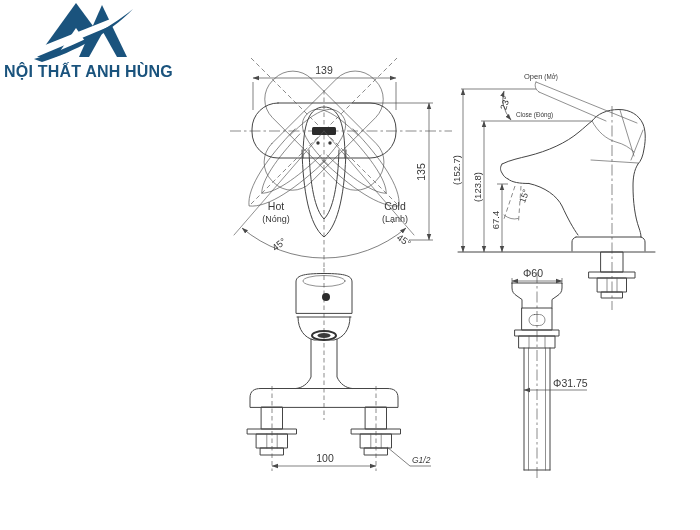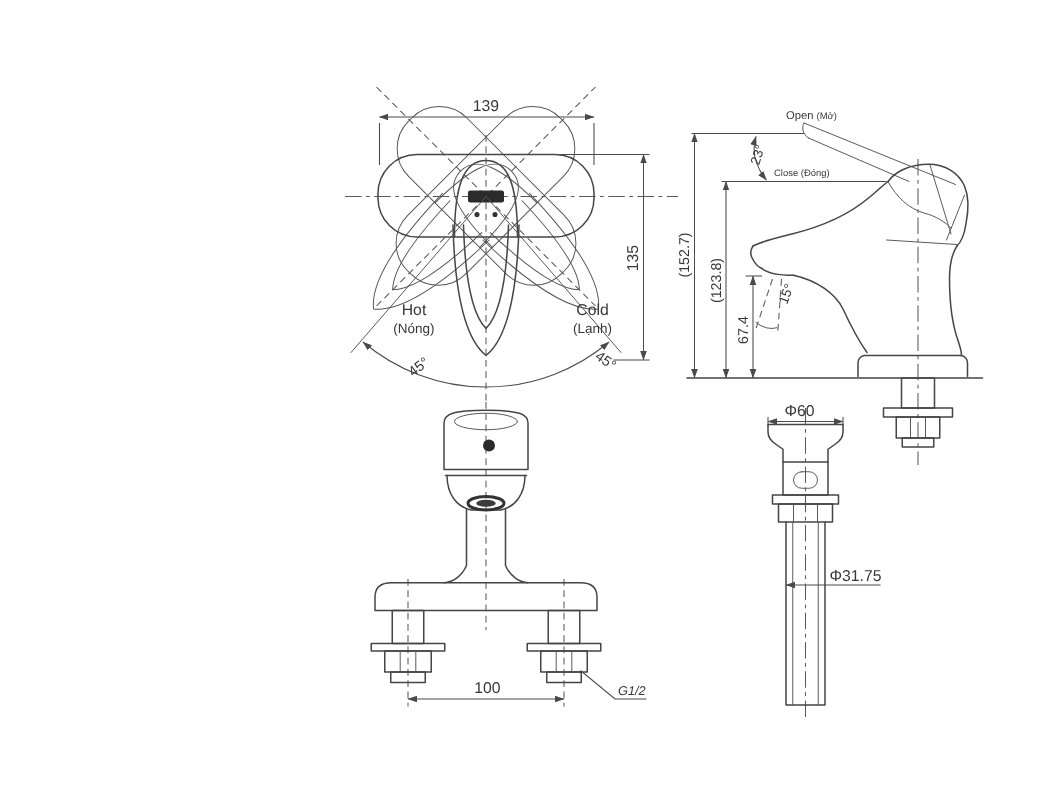--- a/index.html
+++ b/index.html
@@ -18,20 +18,31 @@
   text{fill:#383838;font-family:"Liberation Sans",sans-serif;} .t105{font-size:10.5px;} .t9{font-size:9px;}
   .t95{font-size:9.5px;} .t75{font-size:7.5px;} .t6{font-size:6.3px;}
   .t85{font-size:8.5px;font-style:italic;}
   .mid{text-anchor:middle;}
 </style>
 </head>
 <body>
 
 <div class="canvas">
 
+  <div class="logo">
+    <svg class="logo-mark" width="180" height="60" viewBox="0 0 180 60">
+      <path d="M72,1 L33,55 L112,55 Z" fill="#1a537d"></path>
+      <path d="M72,26 L52,55 L92,55 Z" fill="#ffffff"></path>
+      <path d="M98,3 L75,55 L123,55 Z" fill="#1a537d"></path>
+      <path d="M99,30 L85,55 L113,55 Z" fill="#ffffff"></path>
+      <path d="M26,49 L124,10 L128,15 L30,56 Z" fill="#ffffff"></path>
+      <path d="M30,57 C64,47 98,31 124,11 L129,7 C106,31 70,50 38,60 Z" fill="#1a537d"></path>
+    </svg>
+    <div class="logo-text">NỘI THẤT ANH HÙNG</div>
+  </div>
 
   <svg class="drawing" width="700" height="530" viewBox="0 0 700 530">
     <defs>
       <marker id="mA" viewBox="0 0 10 10" refX="9" refY="5" markerWidth="9.5" markerHeight="9.5" orient="auto-start-reverse">
         <path d="M0,1.7 L9.5,5 L0,8.3 Z" fill="#4a4a4a"></path>
       </marker>
       <g id="hnd">
         <rect x="252" y="103" width="144" height="55" rx="26" ry="26"></rect>
         <path d="M303,158 C303,124 309,107 324,107 C339,107 345,124 345,158"></path>
         <path d="M302,150 C303,190 309,225 324,237 C339,225 345,190 346,150"></path>

